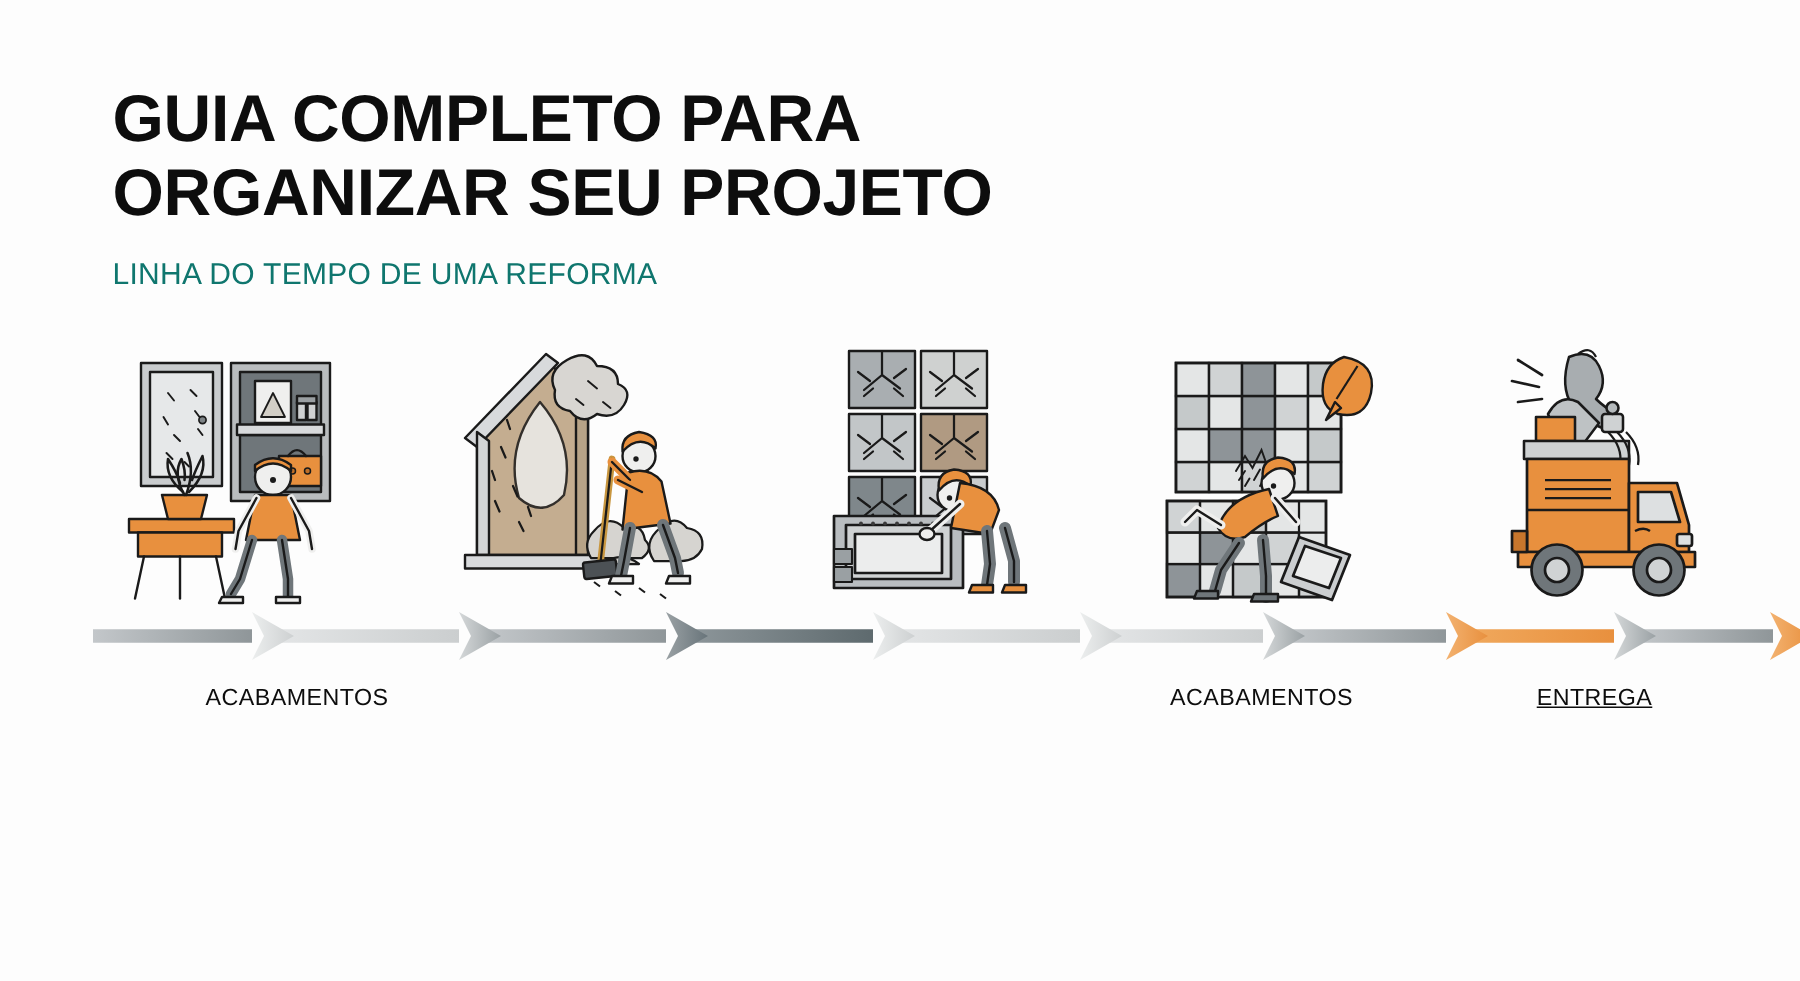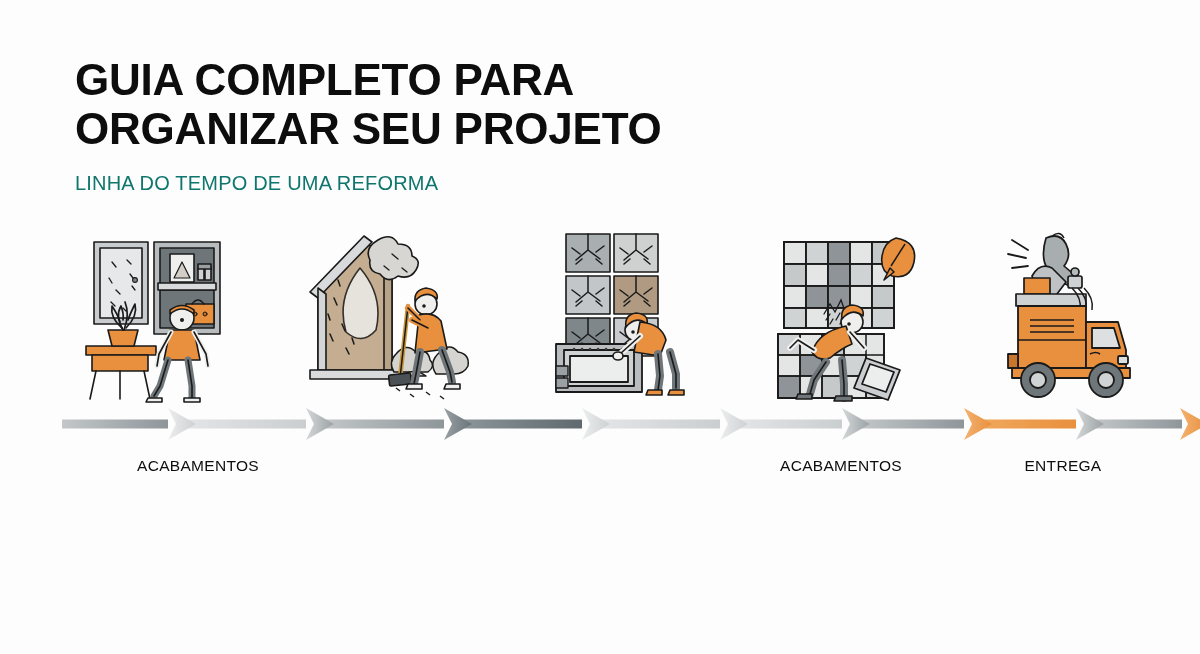--- a/index.html
+++ b/index.html
@@ -93,21 +93,21 @@
     letter-spacing: 0.3px;
     line-height: 1.32;
     color: #0d0d0d;
     white-space: pre-line;
   }
 
   #label-planejamento  { left: 78px;  width: 240px; }
   #label-demolicao     { left: 280px; width: 220px; }
   #label-assentamento  { left: 510px; width: 210px; }
   #label-acabamentos   { left: 738px; width: 206px; }
-  #label-entrega       { left: 975px; width: 176px; }
+  #label-entrega       { left: 975px; width: 176px; text-decoration: underline; }
 </style>
 </head>
 <body>
 
 <div id="header">
   <h1 id="title">GUIA COMPLETO PARA
 ORGANIZAR SEU PROJETO</h1>
   <div id="subtitle">LINHA DO TEMPO DE UMA REFORMA</div>
 </div>
 

